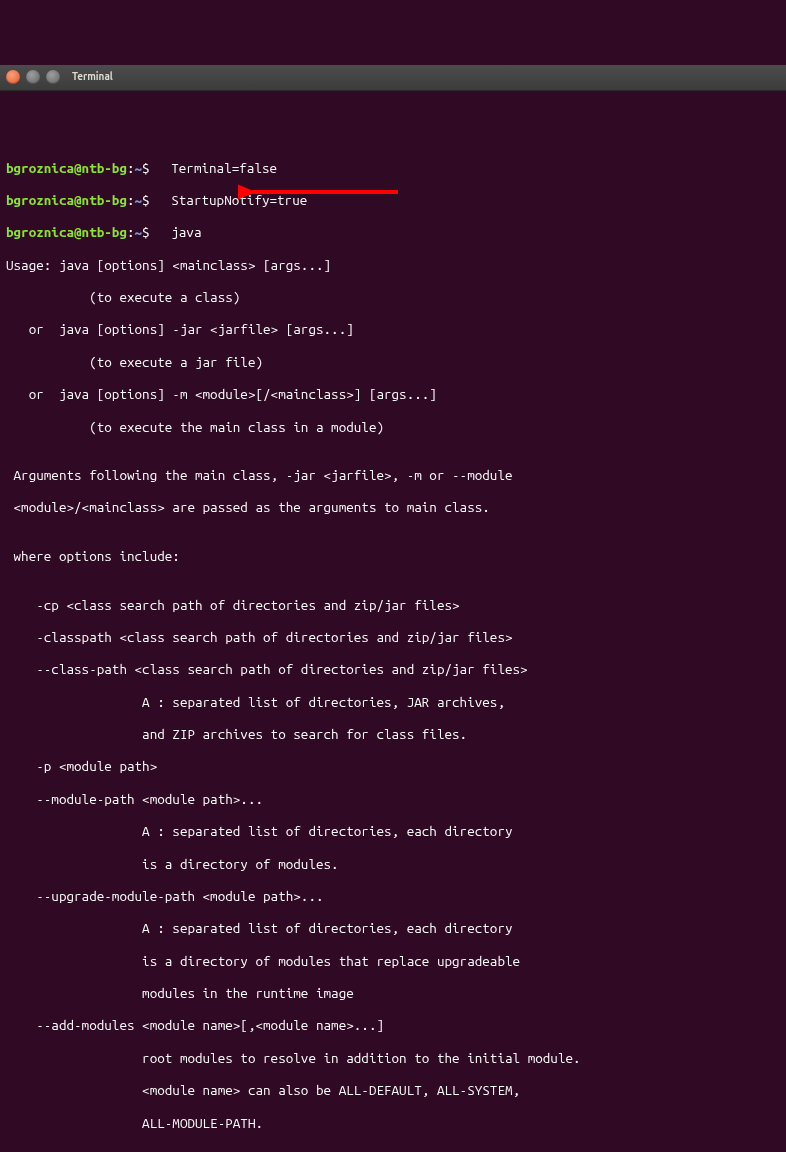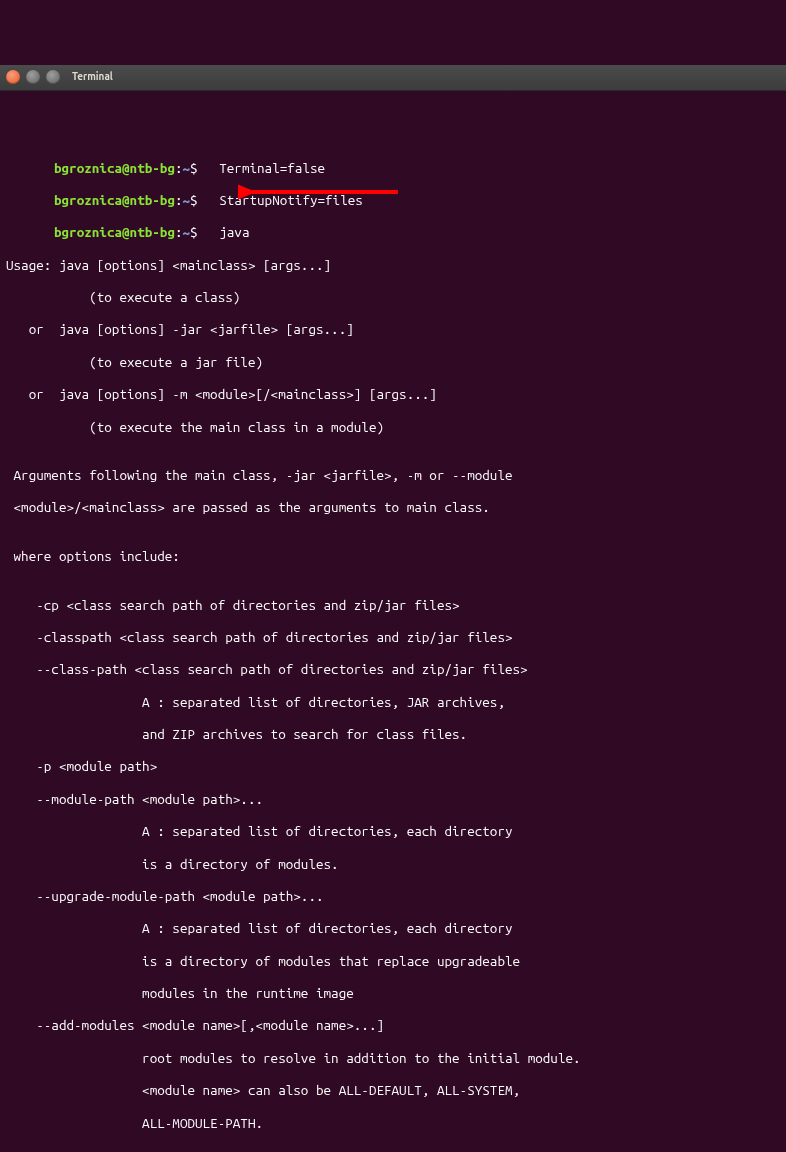--- a/index.html
+++ b/index.html
@@ -32,21 +32,21 @@
     box-shadow: inset 0 -1px 1px rgba(0,0,0,.3);
   }
   .close { background: radial-gradient(circle at 40% 35%, #f79f7f, #e95420); }
   .min   { background: radial-gradient(circle at 40% 35%, #9e9e9e, #5f5f5f); }
   .max   { background: radial-gradient(circle at 40% 35%, #9e9e9e, #5f5f5f); }
   .title-text { margin-left: 6px; font-weight: bold; }
   .term {
     padding: 4px 6px 8px 6px;
     position: relative;
   }
-  .prompt-user { color: #8ae234; font-weight: bold; margin-left: 48px; }
+  .prompt-user { color: #8ae234; font-weight: bold; }
   .prompt-sep  { color: #ffffff; }
   .prompt-tilde{ color: #729fcf; font-weight: bold; }
   .cmd { color:#ffffff;margin-left:14px; }
   .arrow {
     position: absolute;
     top: 2px;
     pointer-events: none;
   }
 </style>
 </head>
@@ -64,21 +64,21 @@
 <div class="term">
 <svg class="arrow" style="left:238px;top:54px;" width="170" height="30">
   <defs>
     <marker id="ah" markerWidth="12" markerHeight="10" refX="1" refY="5" orient="auto">
       <polygon points="12,0 0,5 12,10" fill="#ff0000"></polygon>
     </marker>
   </defs>
   <line x1="160" y1="15" x2="14" y2="15" stroke="#ff0000" stroke-width="4" marker-end="url(#ah)"></line>
 </svg>
 <div><span class="prompt-user">bgroznica@ntb-bg</span><span class="prompt-sep">:</span><span class="prompt-tilde">~</span><span class="prompt-sep">$</span> <span class="cmd">Terminal=false</span></div>
-<div><span class="prompt-user">bgroznica@ntb-bg</span><span class="prompt-sep">:</span><span class="prompt-tilde">~</span><span class="prompt-sep">$</span> <span class="cmd">StartupNotify=files</span></div>
+<div><span class="prompt-user">bgroznica@ntb-bg</span><span class="prompt-sep">:</span><span class="prompt-tilde">~</span><span class="prompt-sep">$</span> <span class="cmd">StartupNotify=true</span></div>
 <div><span class="prompt-user">bgroznica@ntb-bg</span><span class="prompt-sep">:</span><span class="prompt-tilde">~</span><span class="prompt-sep">$</span> <span class="cmd">java</span></div>
 <div>Usage: java [options] &lt;mainclass&gt; [args...]</div>
 <div>           (to execute a class)</div>
 <div>   or  java [options] -jar &lt;jarfile&gt; [args...]</div>
 <div>           (to execute a jar file)</div>
 <div>   or  java [options] -m &lt;module&gt;[/&lt;mainclass&gt;] [args...]</div>
 <div>           (to execute the main class in a module)</div>
 <div></div>
 <div> Arguments following the main class, -jar &lt;jarfile&gt;, -m or --module</div>
 <div> &lt;module&gt;/&lt;mainclass&gt; are passed as the arguments to main class.</div>

